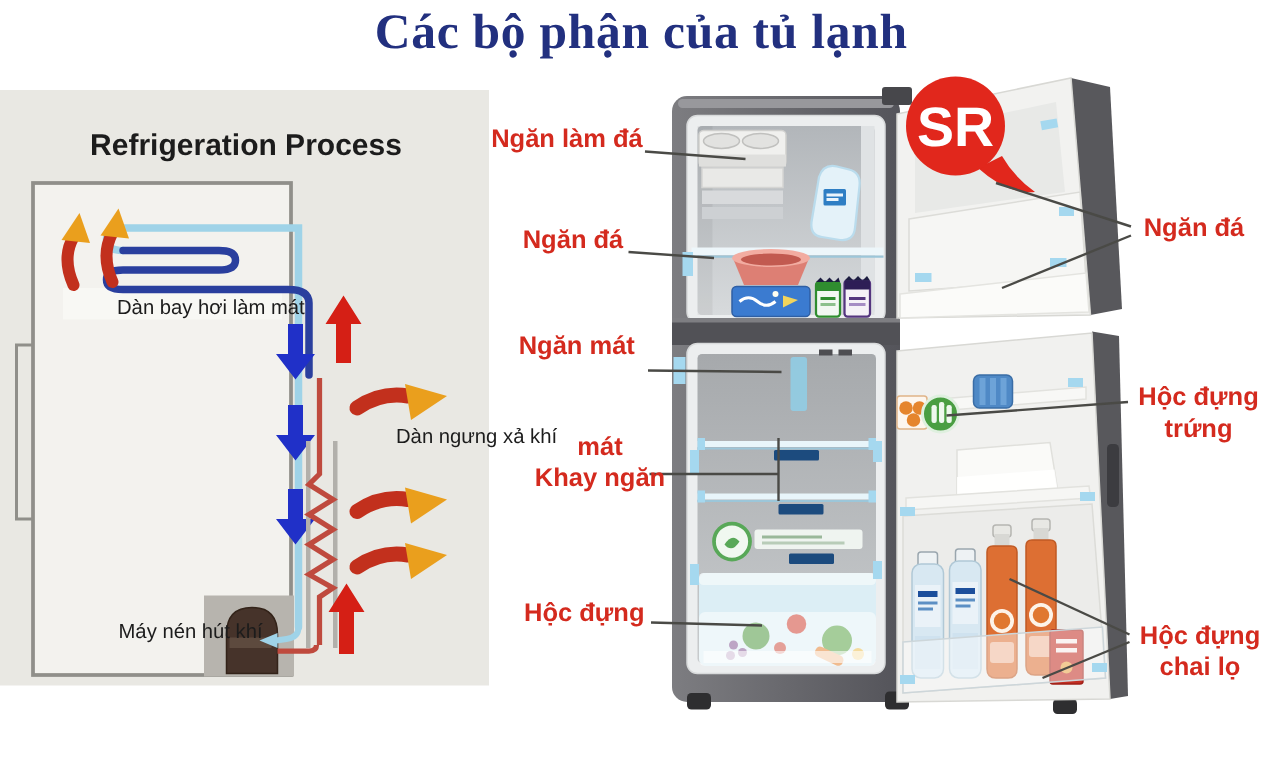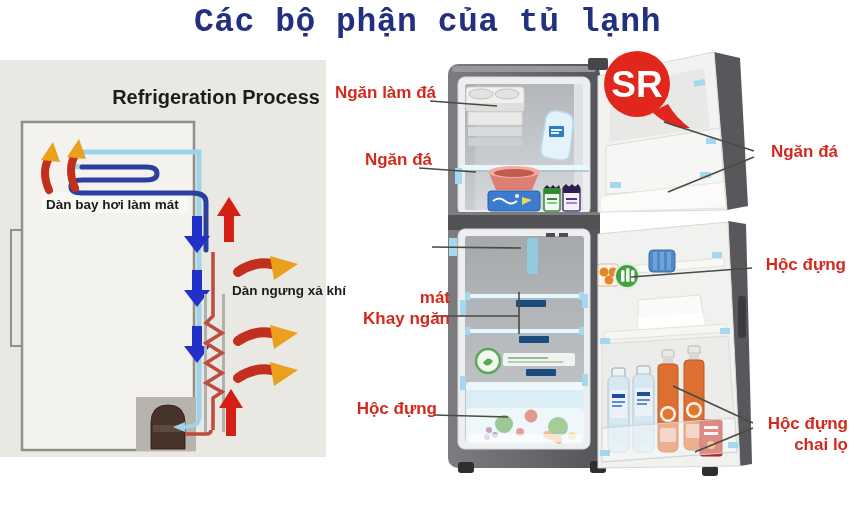--- a/index.html
+++ b/index.html
@@ -9,39 +9,39 @@
     --panel-gray:#e9e8e3;
     --diagram-text:#1c1c1c;
   }
   html,body{margin:0;padding:0;background:#fff;}
   .stage{
     position:relative;width:855px;height:512px;background:#ffffff;
     overflow:hidden;font-family:"Liberation Sans","DejaVu Sans",sans-serif;
   }
   .main-title{
     position:absolute;left:0;top:4px;width:855px;text-align:center;
-    font-family:Liberation Mono, monospace;
+    font-family:Liberation Serif, serif;
     font-weight:bold;font-size:33px;color:var(--title-navy);letter-spacing:.5px;
   }
   .process-panel{
     position:absolute;left:0;top:60px;width:326px;height:397px;
     background:var(--panel-gray);
   }
   .process-title{
-    position:absolute;left:8px;top:86px;width:312px;text-align:right;
+    position:absolute;left:8px;top:86px;width:312px;text-align:center;
     font-weight:bold;font-size:20px;color:var(--diagram-text);
   }
   .lbl-blk{
-    position:absolute;font-weight:bold;font-size:13.5px;color:var(--diagram-text);
-    line-height:1.3;white-space:nowrap;
+    position:absolute;font-weight:normal;font-size:13.5px;color:var(--diagram-text);
+    line-height:1.3;white-space:nowrap;margin-left:32px;
   }
   .lbl-blk.wrap{white-space:normal;}
   .lbl-red{
     position:absolute;font-weight:bold;font-size:17px;color:var(--label-red);
-    text-align:right;line-height:1.22;
+    text-align:center;line-height:1.22;
   }
   .lbl-red span,.lbl-blk span{display:block;}
   svg.scene{position:absolute;left:0;top:0;}
 </style>
 </head>
 <body>
 
 <div class="stage">
 
   <div class="process-panel"></div>
@@ -363,39 +363,44 @@
     </g>
   </svg>
 
   <div class="main-title">Các bộ phận của tủ lạnh</div>
   <div class="process-title">Refrigeration Process</div>
 
   <div class="lbl-blk" style="left:46px;top:196px">Dàn bay hơi làm mát</div>
   <div class="lbl-blk wrap" style="left:232px;top:282px;width:120px">
     <span>Dàn ngưng xả khí</span>
   </div>
+  <div class="lbl-blk" style="left:47px;top:412px">Máy nén hút khí</div>
 
   <div class="lbl-red" style="left:320px;top:83px;width:116px">
     <span>Ngăn làm đá</span>
   </div>
   <div class="lbl-red" style="left:332px;top:150px;width:100px">
     <span>Ngăn đá</span>
+  </div>
+  <div class="lbl-red" style="left:332px;top:221px;width:105px">
+    <span>Ngăn mát</span>
   </div>
   <div class="lbl-red" style="left:350px;top:288px;width:100px">
     <span>mát</span>
     <span>Khay ngăn</span>
   </div>
   <div class="lbl-red" style="left:342px;top:399px;width:95px">
     <span>Hộc đựng</span>
   </div>
 
   <div class="lbl-red" style="left:754px;top:142px;width:84px">
     <span>Ngăn đá</span>
   </div>
   <div class="lbl-red" style="left:752px;top:255px;width:94px">
     <span>Hộc đựng</span>
+    <span>trứng</span>
   </div>
   <div class="lbl-red" style="left:752px;top:414px;width:96px">
     <span>Hộc đựng</span>
     <span>chai lọ</span>
   </div>
 
 </div>
 
 </body></html>

